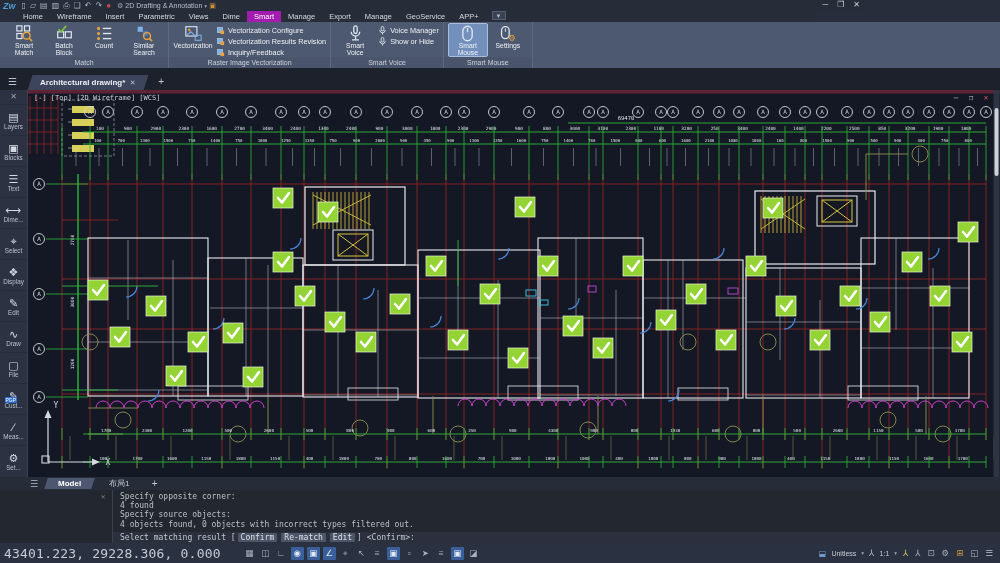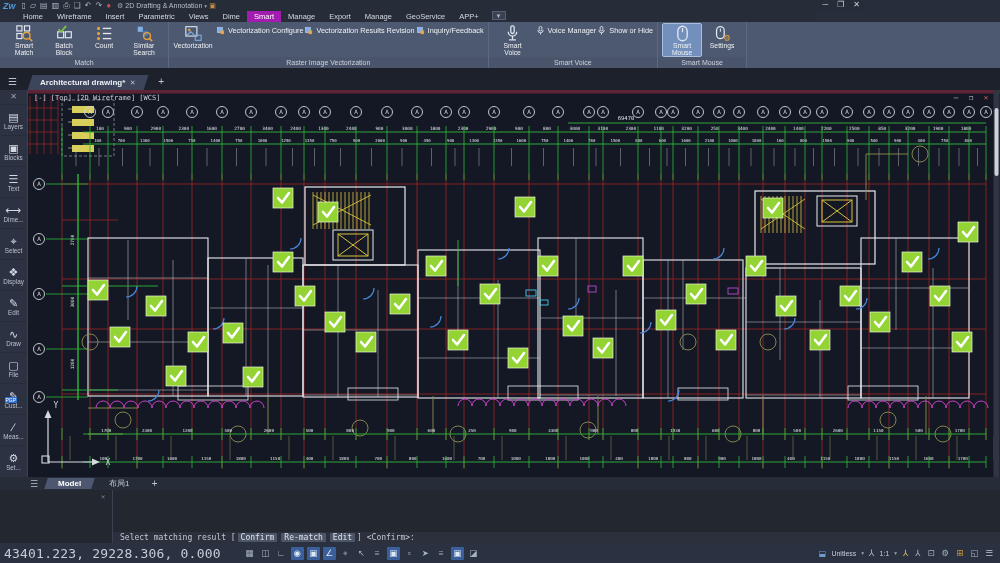--- a/index.html
+++ b/index.html
@@ -25,21 +25,21 @@
   #menu-dd{width:14px;height:9px;background:#3a4252;margin-left:6px;border:1px solid #545e72;display:flex;align-items:center;justify-content:center;font-size:6px;color:#aeb7c6}
 
   
   #ribbon{position:absolute;left:0;top:22px;width:1000px;height:46px;background:#4d5970;display:flex}
   .rgroup{position:relative;height:46px;padding:1px 4px 11px 4px;border-right:1px solid #5d6980;display:flex;align-items:flex-start}
   .rgroup-label{position:absolute;left:0;bottom:0;width:100%;height:11px;line-height:11px;text-align:center;font-size:7px;color:#ccd3de;background:#47526680}
   .bigbtn{width:40px;height:34px;display:flex;flex-direction:column;align-items:center;justify-content:flex-start;gap:0;cursor:pointer;border:1px solid transparent;border-radius:2px;padding-top:1px}
   .bigbtn.selected{background:#7390bd;border-color:#a9bede}
   .bigbtn .blabel{font-size:6.8px;line-height:1.08;text-align:center;color:#eef1f5;white-space:pre-line}
   .bicon{width:17px;height:17px;flex:0 0 17px}
-  .smallcol{display:flex;justify-content:flex-start;gap:1px;margin-left:3px;padding-top:2px}
+  .smallcol{display:flex;flex-direction:column;justify-content:flex-start;gap:1px;margin-left:3px;padding-top:2px}
   .smallbtn{display:flex;align-items:center;gap:3px;font-size:7.3px;color:#eef1f5;cursor:pointer;height:10px}
   .sicon{width:9px;height:9px;flex:0 0 9px}
 
   
   #doctabs{position:absolute;left:0;top:68px;width:1000px;height:22px;background:#1c212c;display:flex;align-items:flex-end}
   #doctabs-burger{width:14px;margin:0 8px 3px 8px;font-size:10px;color:#b9c1ce;cursor:pointer;line-height:10px}
   .doctab{height:15px;display:flex;align-items:center;gap:5px;padding:0 10px;background:#3c455c;color:#eceff4;font-size:8px;font-weight:bold;transform:skewX(-18deg);cursor:pointer;margin-bottom:0}
   .doctab>span{transform:skewX(18deg);display:inline-block}
   .doctab .closex{font-size:7px;color:#b7bfcc;font-weight:normal}
   #doctab-add{margin:0 0 3px 12px;font-size:10px;color:#c2c9d4;cursor:pointer;line-height:10px}
@@ -1114,20 +1114,25 @@
 <div id="modeltabs">
   <div id="model-burger">☰</div>
 <div class="mtab active"><span>Model</span></div>
     <div class="mtab"><span>布局1</span></div>
     <div id="mtab-add">+</div>
   </div>
 
 <div id="command" class="mono">
   <span id="cmd-close">✕</span>
   <div id="cmd-divider"></div>
+  <div id="cmd-lines">Specify opposite corner:
+4 found
+Specify source objects:
+4 objects found, 0 objects with incorrect types filtered out.
+</div>
   <div id="cmd-prompt">
     <span>Select matching result [</span>
     <span id="cmd-opts"><span class="cmd-chip">Confirm</span><span class="cmd-chip">Re-match</span><span class="cmd-chip">Edit</span></span>
     <span>] &lt;Confirm&gt;:</span>
   </div>
 </div>
 
 <div id="statusbar">
   <span id="coords" class="mono">43401.223, 29228.306, 0.000</span>
   <div id="status-icons">

